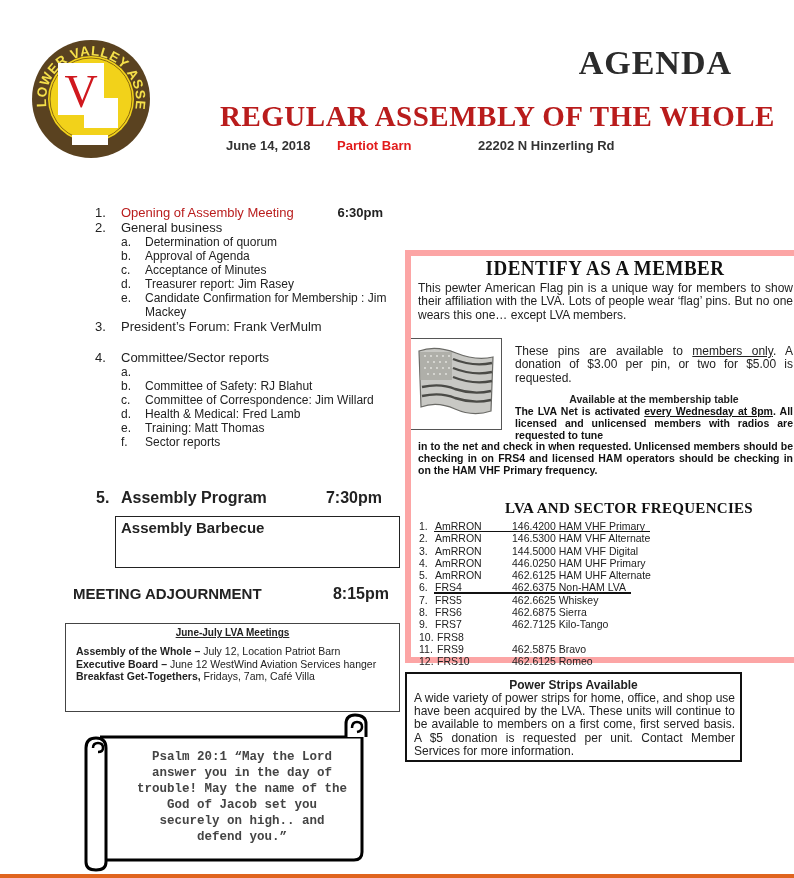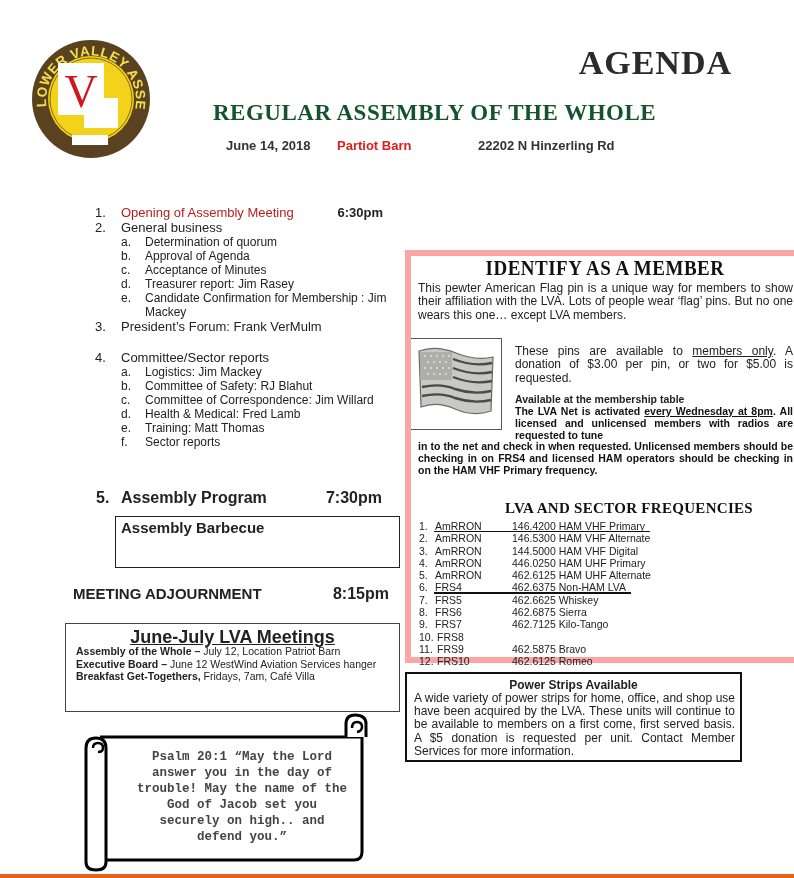--- a/index.html
+++ b/index.html
@@ -4,21 +4,21 @@
 <style>
   html, body { margin:0; padding:0; background:#ffffff; }
   body { width:794px; height:878px; position:relative; overflow:hidden; font-family:"Liberation Sans", sans-serif; color:#222; }
   .abs { position:absolute; }
 
   
   #logo { left:28px; top:38px; width:126px; height:122px; }
 
   
   .agenda-title { right:62px; top:44px; font-family:"Liberation Serif", serif; font-weight:bold; font-size:34px; letter-spacing:1px; color:#2b2b2b; }
-  .subtitle { left:213px; top:100px; font-family:"Liberation Serif", serif; font-weight:bold; font-size:23px; letter-spacing:0.5px; color:#14532d; white-space:nowrap; }
+  .subtitle { left:220px; top:100px; font-family:"Liberation Serif", serif; font-weight:bold; font-size:29px; letter-spacing:0.5px; color:#b91c1c; white-space:nowrap; }
   .meta { top:138px; font-size:13px; font-weight:bold; color:#333; white-space:nowrap; }
   .meta.date { left:226px; }
   .meta.loc { left:337px; color:#e21b1b; }
   .meta.addr { left:478px; }
 
   
   .agenda { left:95px; top:206px; width:310px; font-size:13px; line-height:14.5px; color:#222; }
   .item { display:flex; }
   .item .num { width:26px; flex:none; }
   .item .txt { flex:1; }
@@ -32,36 +32,36 @@
   .prog .num { width:25px; }
   .prog .time { margin-left:auto; }
   .bbq-box { left:115px; top:516px; width:285px; height:52px; border:1.5px solid #222; box-sizing:border-box; }
   .bbq-box span { position:absolute; left:5px; top:2px; font-size:15px; font-weight:bold; }
 
   .adjourn { left:73px; top:585px; width:316px; font-size:15px; font-weight:bold; display:flex; }
   .adjourn .time { margin-left:auto; font-size:16px; }
 
   
   .meet-box { left:65px; top:623px; width:335px; height:89px; border:1px solid #444; box-sizing:border-box; }
-  .meet-title { position:absolute; left:0; right:0; top:3px; text-align:center; font-size:18px; font-weight:bold; text-decoration:underline; }
+  .meet-title { position:absolute; left:0; right:0; top:3px; text-align:center; font-size:10px; font-weight:bold; text-decoration:underline; }
   .meet-lines { position:absolute; left:10px; top:21px; font-size:10.5px; line-height:12.5px; color:#222; white-space:nowrap; }
   .meet-lines b { font-weight:bold; }
 
   
   #scroll { left:80px; top:712px; width:300px; height:160px; }
   .psalm { left:122px; top:749px; width:240px; font-family:"Liberation Mono", monospace; font-weight:bold; font-size:12.5px; line-height:16px; color:#444;text-align:center; }
 
   
   .id-box { left:405px; top:250px; width:400px; height:413px; border:6px solid #fca5a5; box-sizing:border-box; }
   .id-title { position:absolute; left:0; right:0; top:2px; text-align:center; font-family:"Liberation Serif", serif; font-weight:900; font-size:19px; letter-spacing:0.5px; color:#111; transform:scaleY(1.05); }
   .id-intro { position:absolute; left:7px; right:6px; top:26px; font-size:12px; line-height:13.3px; text-align:justify; color:#222; }
   .pin-frame { position:absolute; left:0px; top:82px; width:91px; height:92px; border:1px solid #555; border-left:none; box-sizing:border-box; background:#fff; }
   .pin-text { position:absolute; left:104px; right:6px; top:89px; font-size:12px; line-height:13.3px; text-align:justify; color:#222; }
   .pin-text u { text-decoration:underline; }
-  .avail { position:absolute; left:104px; right:6px; top:137px; font-size:10.5px; font-weight:bold; }
+  .avail { position:absolute; left:104px; right:6px; top:137px; text-align:center; font-size:10.5px; font-weight:bold; }
   .net { position:absolute; left:104px; right:6px; top:150px; font-size:10.5px; line-height:11.8px; font-weight:bold; text-align:justify; color:#111; }
   .net2 { position:absolute; left:7px; right:6px; top:185px; font-size:10.5px; line-height:11.8px; font-weight:bold; text-align:justify; color:#111; }
   .freq-title { position:absolute; left:0; right:0; top:244px; text-align:center; font-family:"Liberation Serif", serif; font-weight:900; font-size:15px; letter-spacing:0.3px; color:#111;padding-left:48px; }
   .freq-list { position:absolute; left:8px; top:264px; width:320px; font-size:10.5px; line-height:12.3px; color:#222; }
   .frow { display:flex; position:relative; white-space:nowrap; }
   .frow .n { width:16px; }
   .frow .svc { width:77px; }
   .frow .f { flex:1; }
   .frow.ul::after { content:""; position:absolute; left:15px; top:11px; height:1.3px; background:#111; }
   .frow.ul.w1::after { width:216px; }
@@ -132,21 +132,20 @@
   <div class="item" style="margin-top:1px;">
     <span class="num">3.</span>
     <span class="txt">President’s Forum: Frank VerMulm</span>
   </div>
   <div class="item" style="margin-top:16px;">
     <span class="num">4.</span>
     <span class="txt">Committee/Sector reports</span>
   </div>
   <div class="sub">
       <span class="num">a.</span>
-      <span class="txt">Logistics: Jim Mackey</span>
     </div>
   <div class="sub">
       <span class="num">b.</span>
       <span class="txt">Committee of Safety: RJ Blahut</span>
     </div>
   <div class="sub">
       <span class="num">c.</span>
       <span class="txt">Committee of Correspondence: Jim Willard</span>
     </div>
   <div class="sub">

